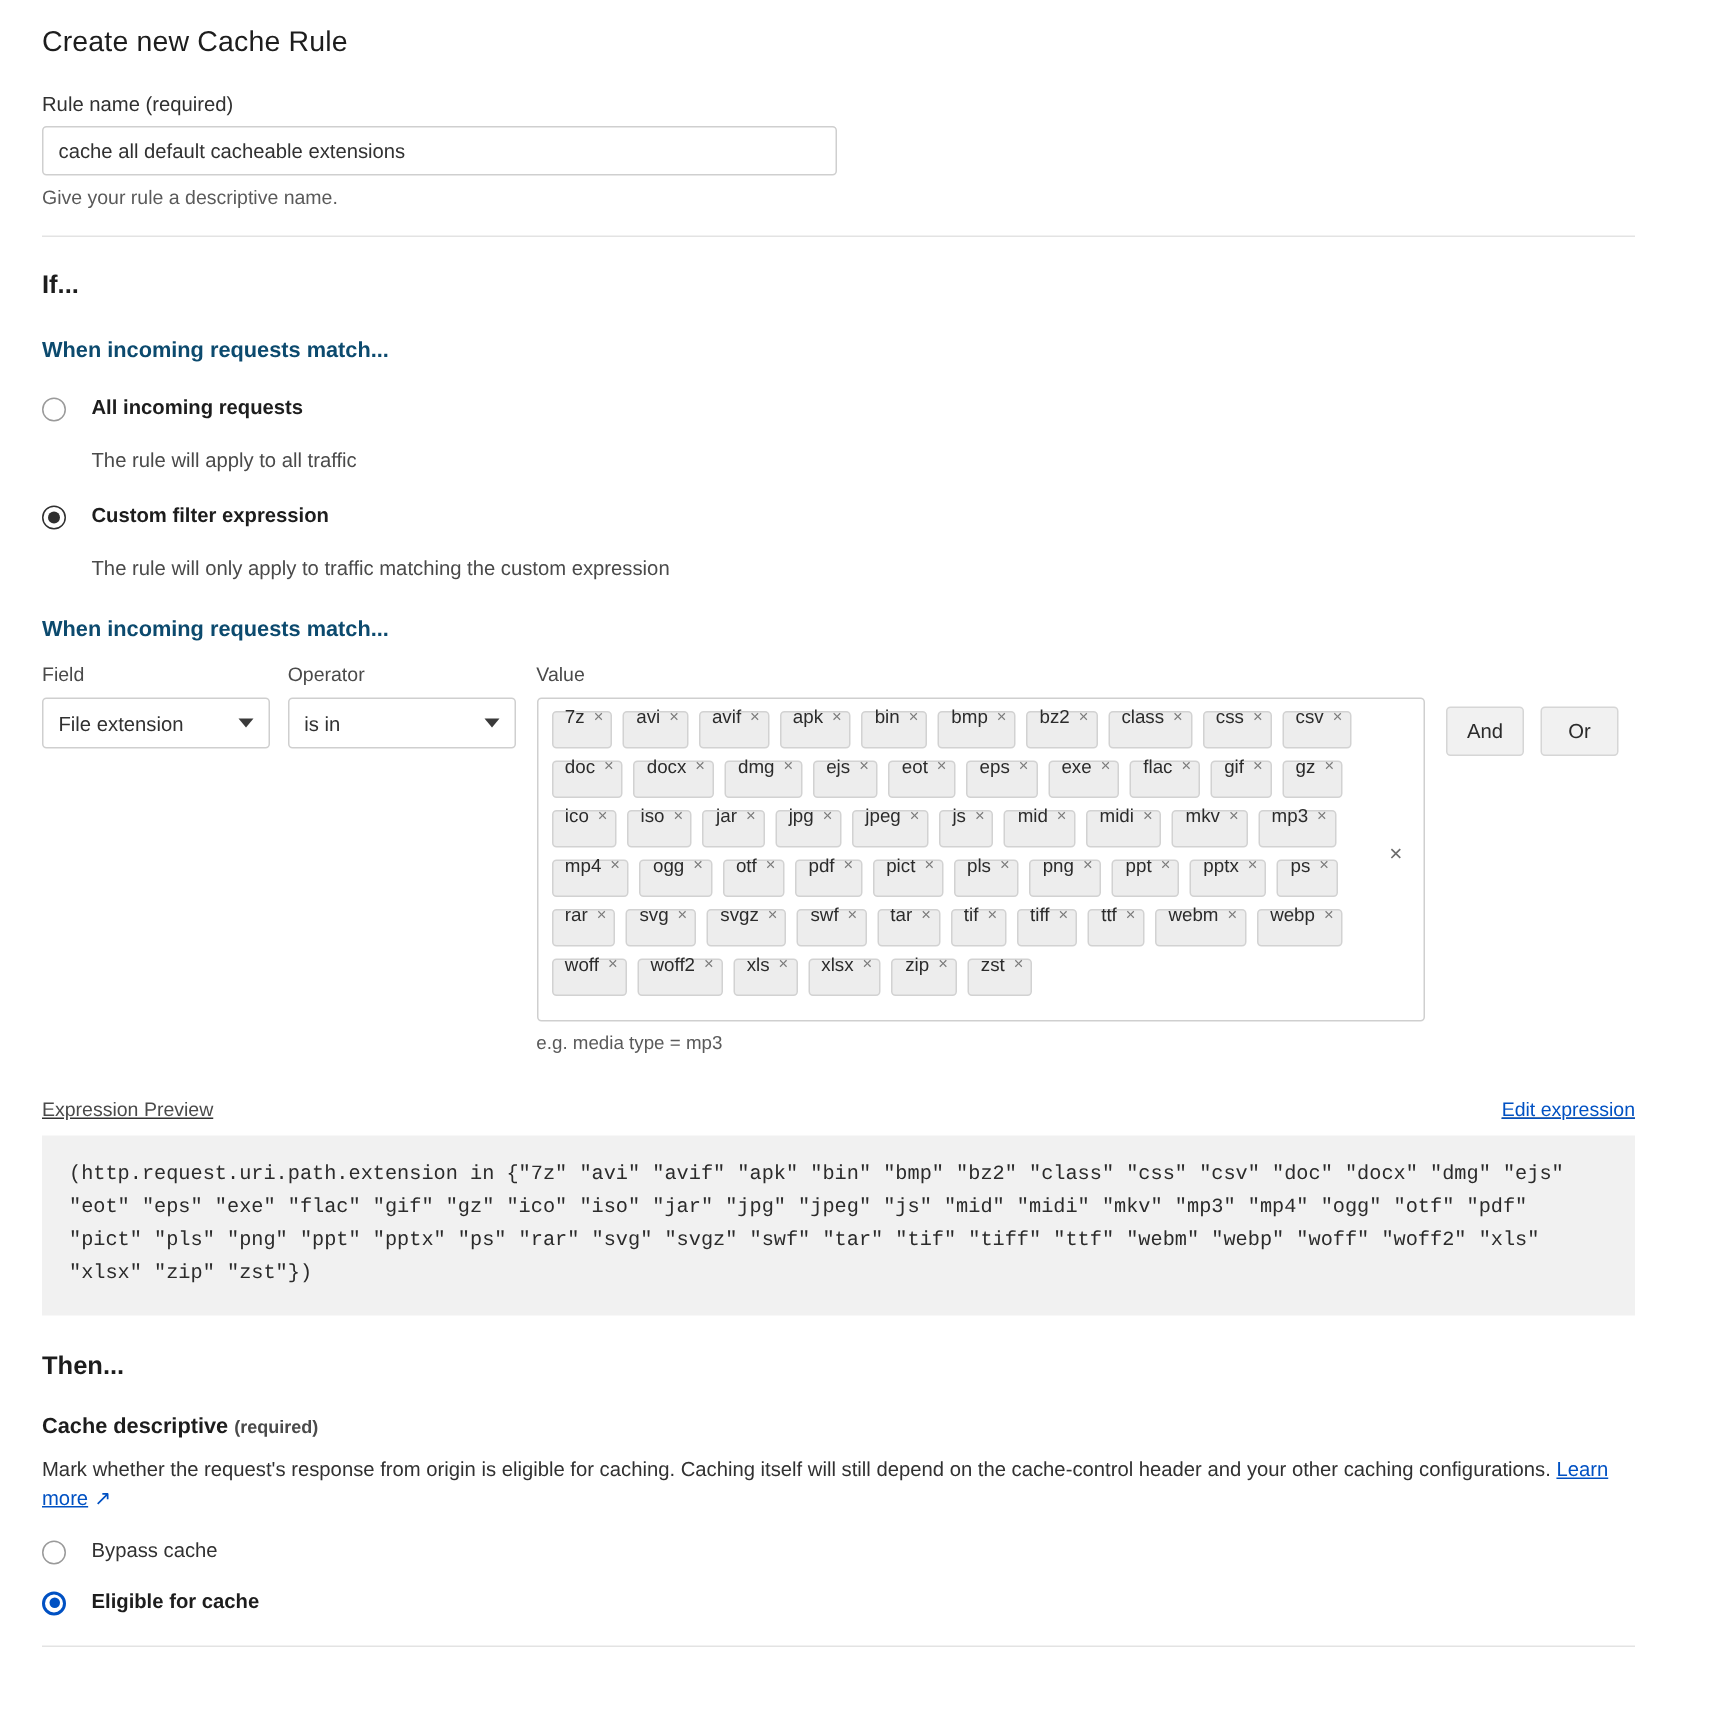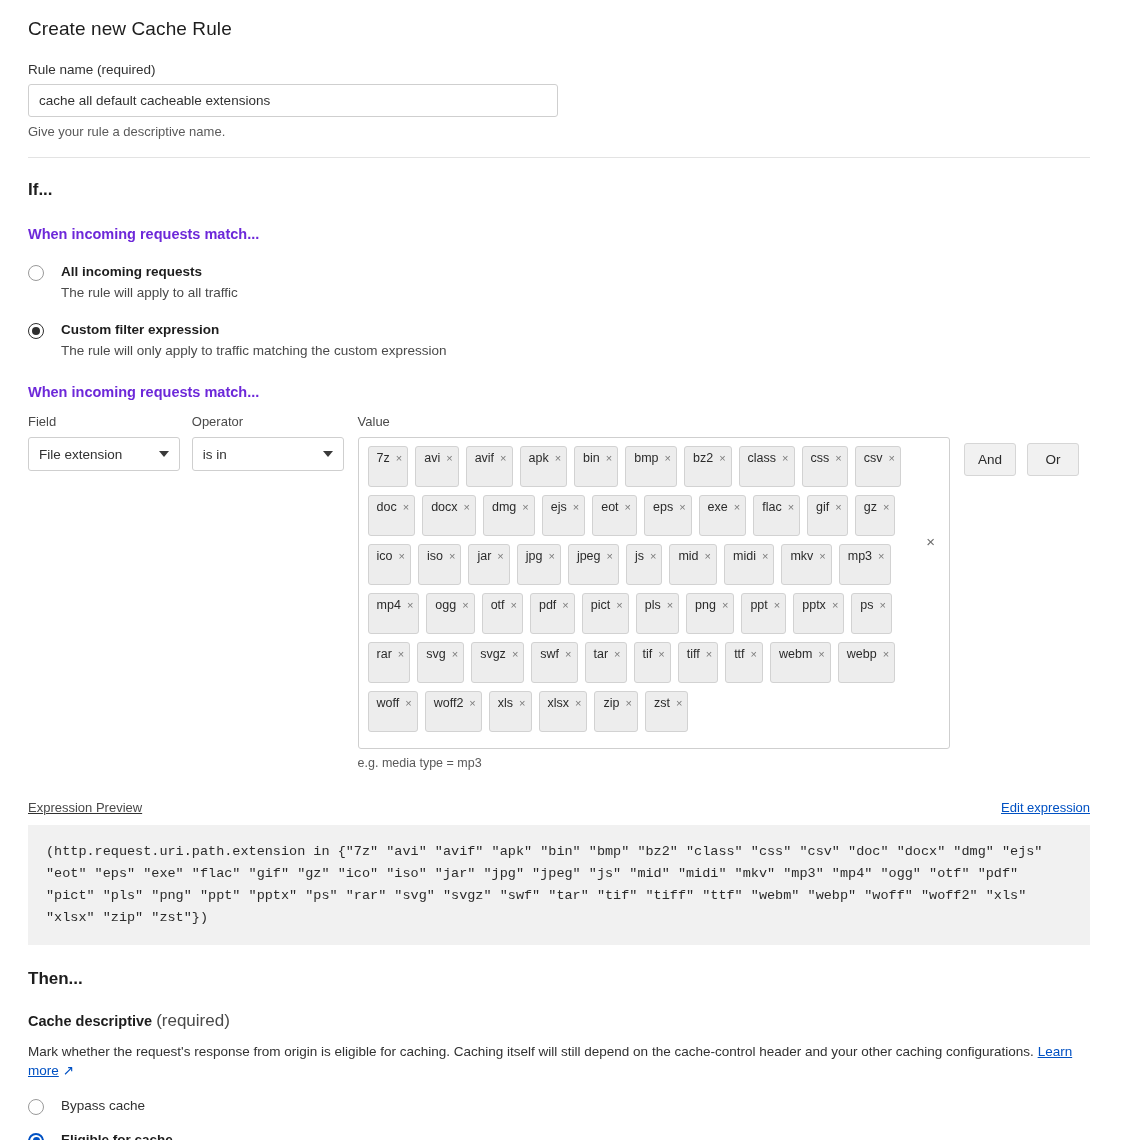--- a/index.html
+++ b/index.html
@@ -54,21 +54,21 @@
   }
   .section-head {
     font-size: 17px;
     font-weight: bold;
     color: #1d1d1d;
     margin: 22px 0 0 0;
   }
   .sub-head {
     font-size: 14.5px;
     font-weight: bold;
-    color: #6d28d9;
+    color: #0c4a6e;
     margin: 26px 0 0 0;
   }
   .radio-row {
     display: flex;
     align-items: flex-start;
     margin-top: 22px;
   }
   .radio {
     width: 16px; height: 16px;
     border-radius: 50%;
@@ -103,21 +103,21 @@
   .radio-text { margin-left: 17px; }
   .radio-title {
     font-size: 13.5px;
     font-weight: bold;
     color: #1d1d1d;
     line-height: 1.2;
   }
   .radio-desc {
     font-size: 13.5px;
     color: #4a4a4a;
-    margin-top: 5px;
+    margin-top: 19px;
   }
   
   .builder {
     display: flex;
     align-items: flex-start;
     margin-top: 14px;
   }
   .col-field { width: 155px; margin-right: 12px; }
   .col-op { width: 155px; margin-right: 14px; }
   .col-value { width: 605px; }
@@ -158,21 +158,21 @@
     display: flex;
     flex-wrap: wrap;
     width: 560px;
   }
   .token {
     display: inline-flex;
     align-items: center;
     background: #ededed;
     border: 1px solid #d2d2d2;
     border-radius: 3px;
-    height: 41px;
+    height: 25px;
     padding: 0 5px 17px 8px;
     margin: 0 7px 8px 0;
     font-size: 12.5px;
     color: #2b2b2b;
     font-family: "Liberation Sans", sans-serif;
     justify-content: flex-end;
   }
   .token .x {
     margin-left: 6px;
     font-size: 11px;
@@ -243,22 +243,22 @@
     color: #1d1d1d;
     margin-top: 24px;
   }
   .elig-head {
     margin-top: 22px;
     font-size: 14.5px;
     color: #1d1d1d;
   }
   .elig-head b { font-weight: bold; }
   .elig-head .req {
-    font-weight: normal;
-    font-size: 17px;
+    font-weight: bold;
+    font-size: 12px;
     color: #4a4a4a;
     margin-left: 4px;
   }
   .elig-desc {
     font-size: 13.5px;
     color: #313131;
     margin-top: 11px;
     line-height: 1.45;
     max-width: 1065px;
   }

